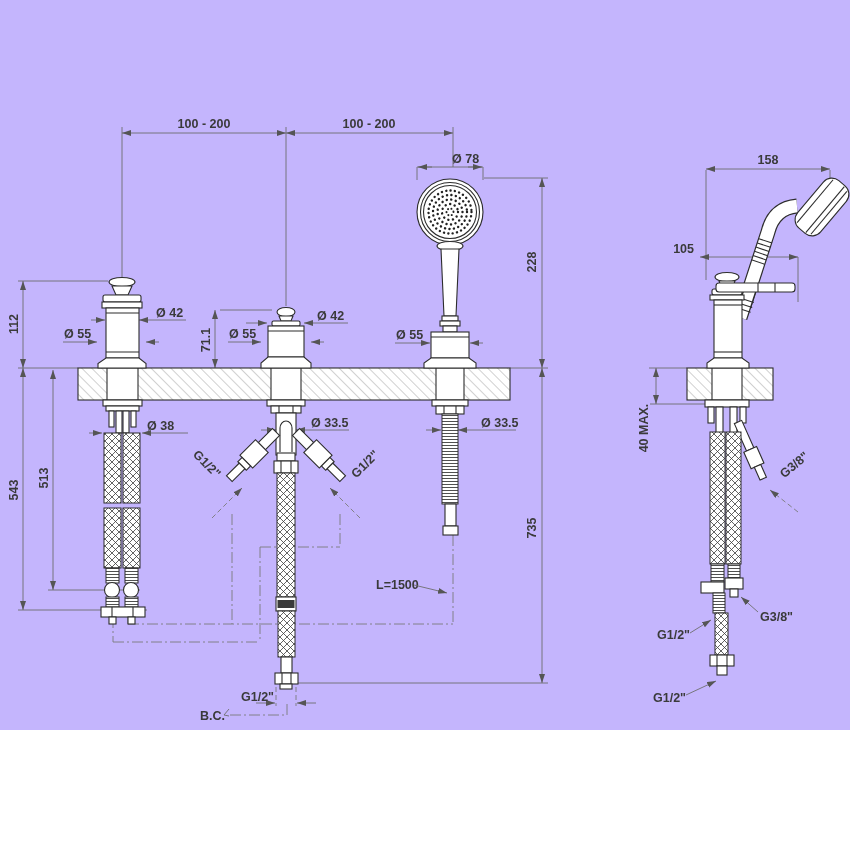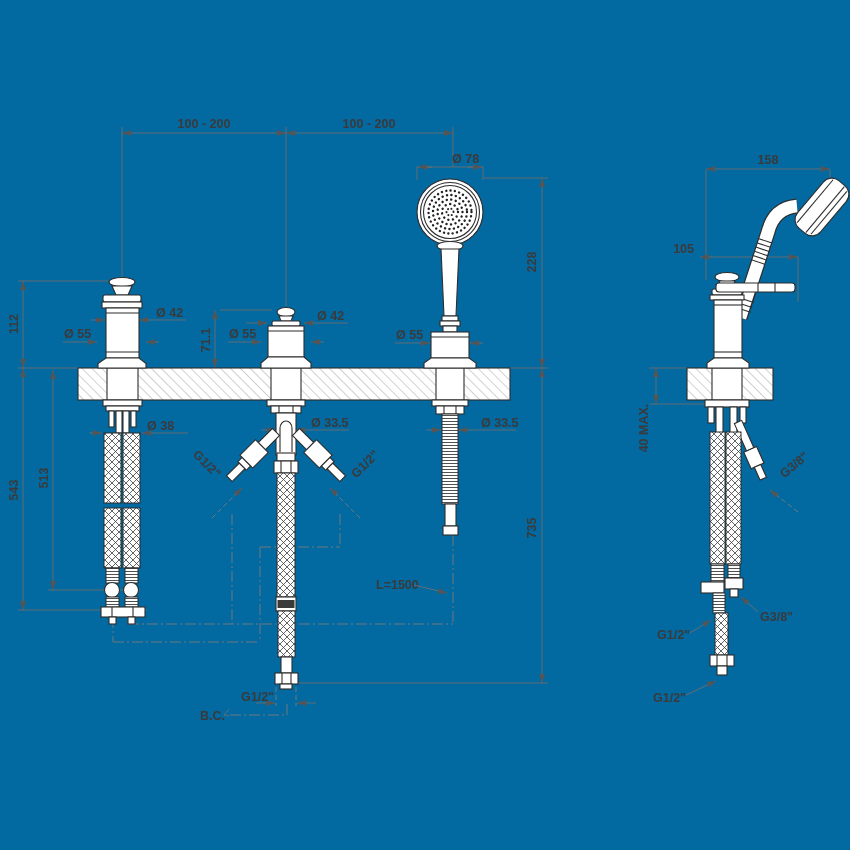--- a/index.html
+++ b/index.html
@@ -1,16 +1,16 @@
 <!DOCTYPE html>
 <html><head>
 <meta charset="utf-8">
 <style>
   html,body{margin:0;padding:0;background:#fff;}
-  .stage{position:relative;width:850px;height:850px;background:#0369a1;overflow:hidden;}
+  .stage{position:relative;width:850px;height:730px;background:#c4b5fd;overflow:hidden;}
   svg{display:block;}
   .obj{stroke:#2d2d2d;stroke-width:1.1;fill:none;}
   .objf{stroke:#2d2d2d;stroke-width:1.1;fill:#ffffff;}
   .dim{stroke:#6e6e6e;stroke-width:0.9;fill:none;}
   .dimdd{stroke:#7a7a7a;stroke-width:0.9;fill:none;stroke-dasharray:11 3 2 3;}
   .dimds{stroke:#7a7a7a;stroke-width:0.9;fill:none;stroke-dasharray:5 3;}
   .txt{font-family:"Liberation Sans","DejaVu Sans",sans-serif;font-size:12.5px;font-weight:700;fill:#3a3a3a;}
   .dots{fill:none;stroke:#222;stroke-linecap:round;}
 </style>
 </head>

